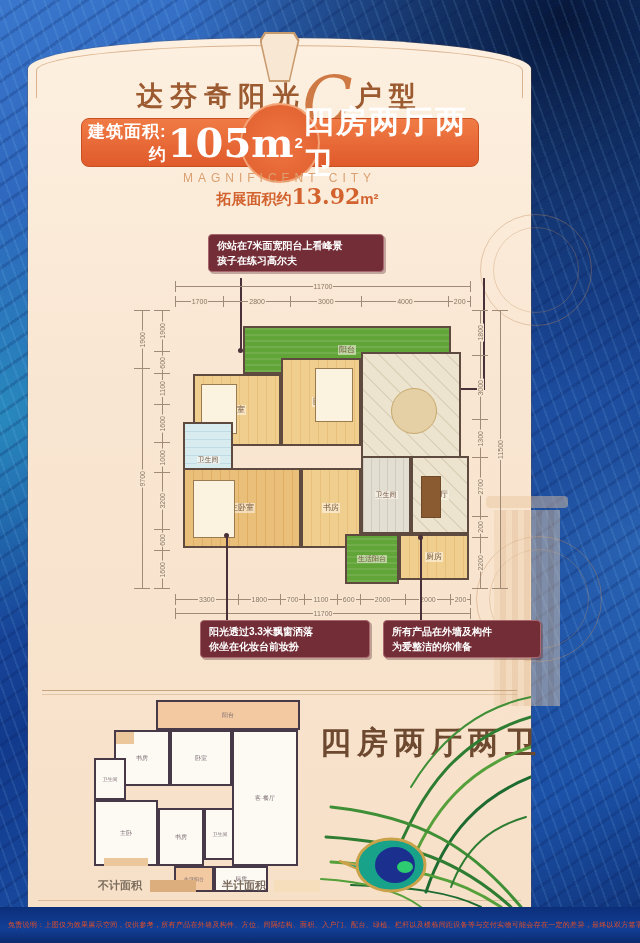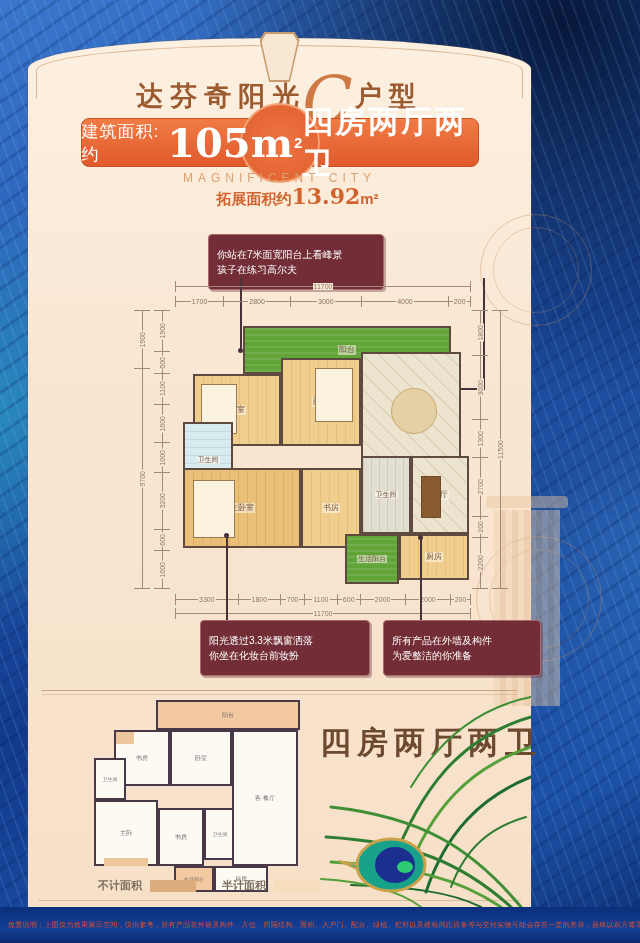--- a/index.html
+++ b/index.html
@@ -31,37 +31,37 @@
   .title-row{position:absolute;top:30px;left:0;right:0;display:flex;align-items:center;justify-content:center;}
   .title-cn{font-size:27px;font-weight:bold;color:#9c5a31;letter-spacing:7px;font-family:"Liberation Serif",serif;}
   .title-script{font-size:66px;color:#cf7a45;font-style:italic;font-family:"DejaVu Serif",serif;margin:0 2px -10px -4px;line-height:1;}
   
   .banner{position:absolute;top:80px;left:50%;transform:translateX(-50%);width:396px;height:47px;
     background:linear-gradient(180deg,#f07b45 0%,#e05a2b 100%);border:1px solid #c94f22;border-radius:8px;
     display:flex;align-items:center;justify-content:center;color:#fff;}
   .banner-medallion{position:absolute;left:50%;top:50%;transform:translate(-50%,-50%);width:76px;height:76px;
     border-radius:50%;background:radial-gradient(circle,#ef7443 0%,#e05f2e 100%);border:2px solid #f2a477;}
   .banner .z{position:relative;}
-  .banner-label{font-size:17px;font-weight:normal;letter-spacing:1px;}
+  .banner-label{font-size:17px;font-weight:bold;letter-spacing:1px;text-align:right;}
   .banner-value{font-size:40px;font-weight:bold;font-family:"DejaVu Serif",serif;line-height:1;margin:0 1px;}
   .banner-sup{font-size:15px;font-weight:bold;vertical-align:18px;}
   .banner-rooms{font-size:31px;font-weight:bold;letter-spacing:2px;font-family:"Liberation Serif",serif;}
   .caption-en{position:absolute;top:133px;left:0;right:0;text-align:center;font-size:12px;letter-spacing:5px;color:#dba071;}
   .expand-line{position:absolute;top:145px;left:0;right:0;text-align:center;color:#d2622e;font-weight:bold;font-size:15px;margin-left:36px;}
   .expand-num{font-size:22px;font-family:"DejaVu Serif",serif;}
   
   .ornament-circle{position:absolute;border-radius:50%;border:1px solid rgba(192,138,90,.38);}
   .ornament-circle .inner{position:absolute;inset:12px;border-radius:50%;border:1px solid rgba(192,138,90,.3);}
   .column-deco{position:absolute;left:466px;top:472px;width:66px;height:196px;opacity:.45;
     background:repeating-linear-gradient(90deg,#eed2b0 0 6px,#e0ba8e 6px 12px);}
   .column-cap{position:absolute;left:-8px;top:-14px;width:82px;height:12px;background:#e8c49c;border-radius:4px;}
   
   .callout{position:absolute;background:#732d36;border:1px solid #a8666d;border-radius:4px;
-    box-shadow:2px 2px 0 rgba(90,40,45,.35);color:#fff;font-size:10px;font-weight:normal;
-    line-height:1.5;padding:12px 8px;}
+    box-shadow:2px 2px 0 rgba(90,40,45,.35);color:#fff;font-size:10px;font-weight:bold;
+    line-height:1.5;padding:3px 8px;}
   .conn{position:absolute;background:#4a3038;}
   .conn-dot{position:absolute;width:5px;height:5px;border-radius:50%;background:#4a3038;}
   
   .dimrow{position:absolute;display:flex;height:11px;border-right:1px solid #a08a78;
     background:linear-gradient(#a08a78,#a08a78) center/100% 1px no-repeat;}
   .hseg{border-left:1px solid #a08a78;display:flex;align-items:center;justify-content:center;min-width:0;}
   .hseg span{font-size:7px;color:#8a7663;background:#f9e7d3;padding:0 1px;line-height:1;}
   .dimcol{position:absolute;display:flex;flex-direction:column;width:16px;border-bottom:1px solid #a08a78;
     background:linear-gradient(#a08a78,#a08a78) center/1px 100% no-repeat;}
   .vseg{border-top:1px solid #a08a78;display:flex;align-items:center;justify-content:center;min-height:0;}

